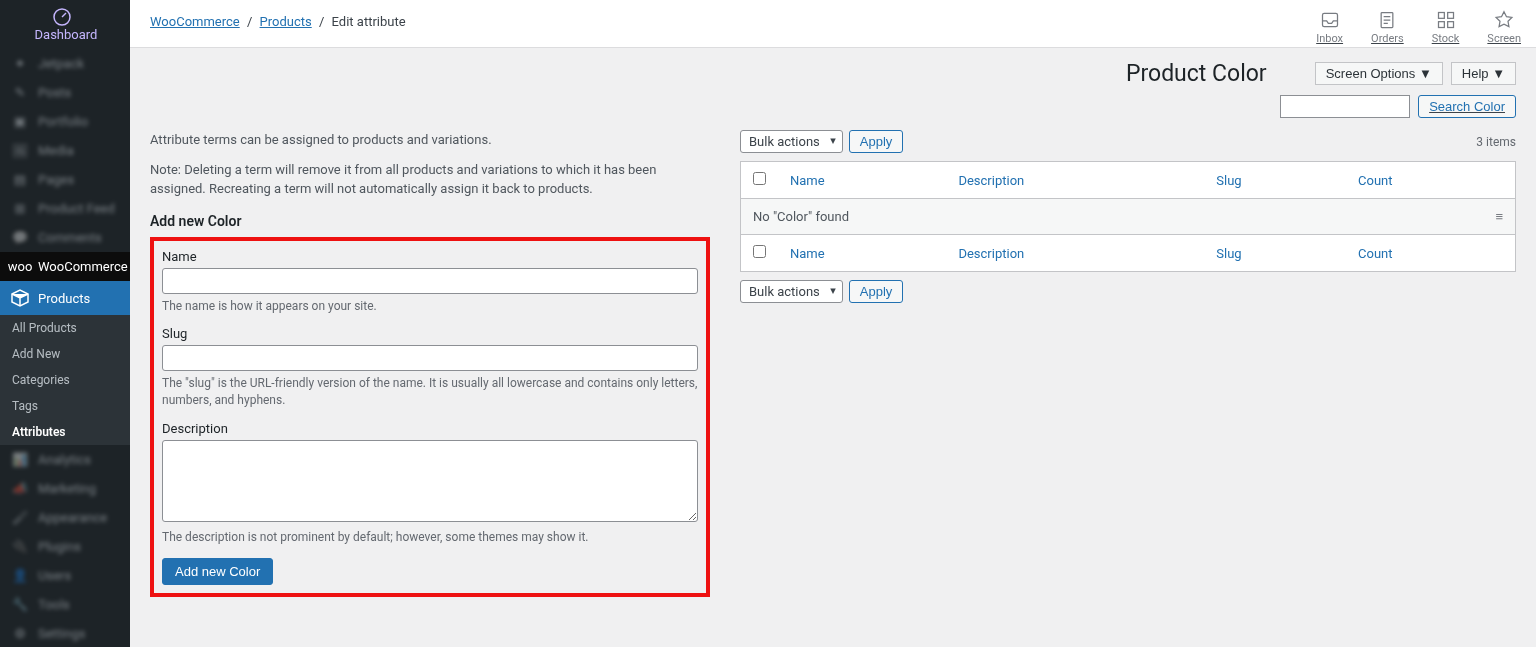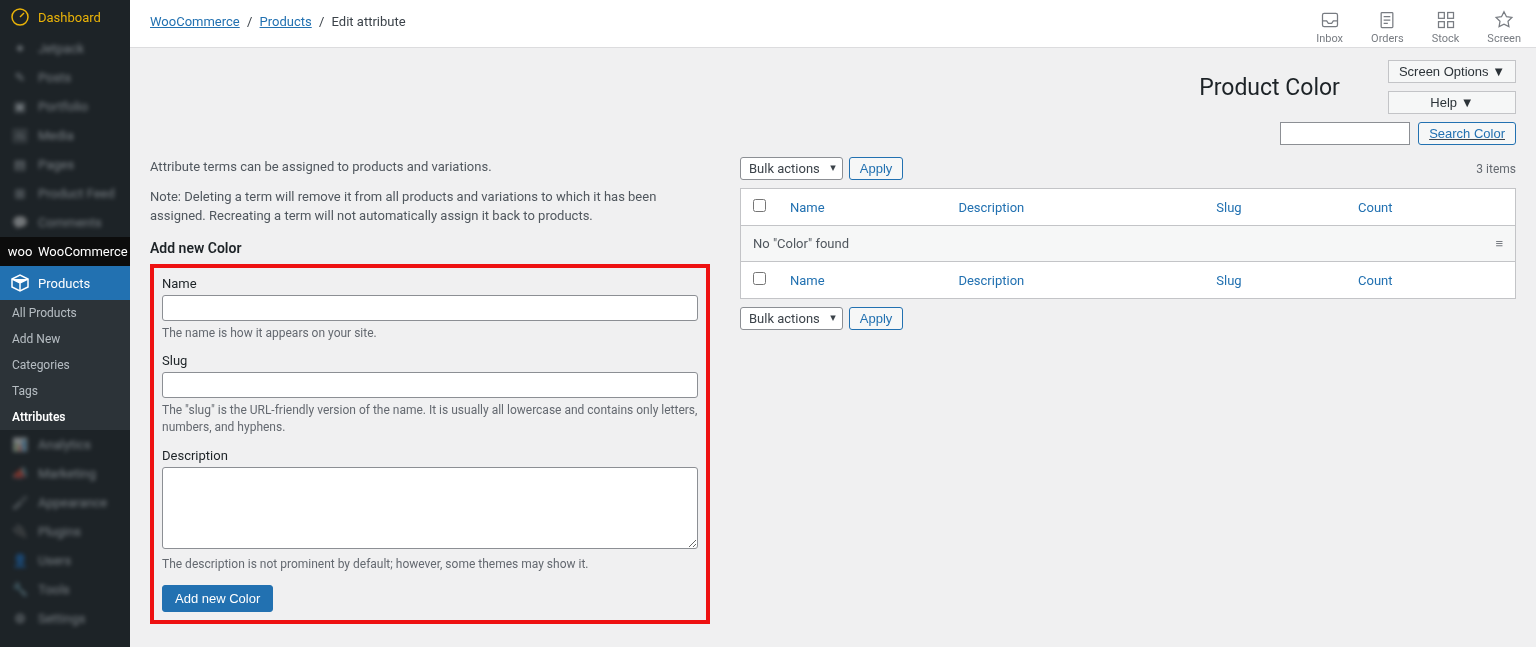--- a/index.html
+++ b/index.html
@@ -3,37 +3,37 @@
 <meta charset="utf-8">
 <style>
 * { box-sizing: border-box; margin: 0; padding: 0; }
 body { font-family: -apple-system, BlinkMacSystemFont, "Segoe UI", Roboto, sans-serif; font-size: 13px; color: #3c434a; background: #f0f0f1; width: 1536px; height: 647px; overflow: hidden; }
 .layout { display: flex; height: 100%; }
 .sidebar { width: 130px; background: #1d2327; color: #f0f0f1; flex-shrink: 0; overflow-y: auto; }
 .sidebar-item { display: flex; align-items: center; padding: 7px 8px 7px 10px; color: rgba(240,246,252,.7); font-size: 13px; cursor: pointer; position: relative; }
 .sidebar-item .icon { width: 20px; margin-right: 8px; display: inline-flex; align-items: center; justify-content: center; }
 .sidebar-item.active { background: #2271b1; color: #fff; }
 .sidebar-item.woocommerce { background: #0c0c0c; color: #fff; }
-.sidebar-item.dashboard { color: #eab308; }
+.sidebar-item.dashboard { color: #c4b5fd; flex-direction: column; }
 .sidebar-item.blurred { filter: blur(2px); opacity: .6; }
 .sidebar-sub { background: #2c3338; }
 .sidebar-sub-item { padding: 6px 12px; color: rgba(240,246,252,.7); font-size: 12px; cursor: pointer; }
 .sidebar-sub-item.current { color: #fff; font-weight: 600; }
 .main { flex: 1; display: flex; flex-direction: column; overflow: hidden; }
 .topbar { display: flex; justify-content: space-between; align-items: flex-start; padding: 10px 15px 0 20px; background: #fff; border-bottom: 1px solid #dcdcde; min-height: 48px; }
 .breadcrumb { font-size: 13px; padding-top: 4px; }
 .breadcrumb a { color: #2271b1; text-decoration: underline; }
 .breadcrumb .sep { color: #3c434a; margin: 0 4px; }
-.top-icons { display: flex; gap: 28px; }
+.top-icons { display: flex; gap: 28px; text-decoration: underline; }
 .top-icon { display: flex; flex-direction: column; align-items: center; font-size: 11px; color: #787c82; cursor: pointer; }
 .top-icon svg { width: 20px; height: 20px; margin-bottom: 2px; }
 .content { flex: 1; padding: 12px 20px; overflow-y: auto; }
 .head-row { display: flex; justify-content: flex-end; align-items: center; margin-bottom: 8px; gap: 48px; }
 .page-title { font-size: 23px; font-weight: 400; color: #1d2327; }
-.tabs { display: flex; gap: 8px; flex-direction: column; }
+.tabs { display: flex; gap: 8px; }
 .tab-btn { background: #f6f7f7; border: 1px solid #c3c4c7; padding: 3px 10px; font-size: 13px; cursor: pointer; color: #2c3338; }
 .search-row { display: flex; justify-content: flex-end; gap: 8px; margin-bottom: 12px; text-decoration: underline; }
 .search-input { border: 1px solid #8c8f94; padding: 3px 6px; font-size: 13px; width: 130px; }
 .search-btn { background: #f6f7f7; border: 1px solid #2271b1; color: #2271b1; padding: 3px 10px; font-size: 13px; border-radius: 3px; cursor: pointer; }
 .cols { display: flex; gap: 30px; }
 .left-col { width: 560px; }
 .right-col { flex: 1; }
 .intro-text { font-size: 13px; color: #50575e; margin-bottom: 10px; line-height: 1.5; }
 .note-text { font-size: 13px; color: #50575e; margin-bottom: 14px; line-height: 1.5; }
 .section-head { font-size: 14px; font-weight: 600; color: #1d2327; margin-bottom: 8px; }

